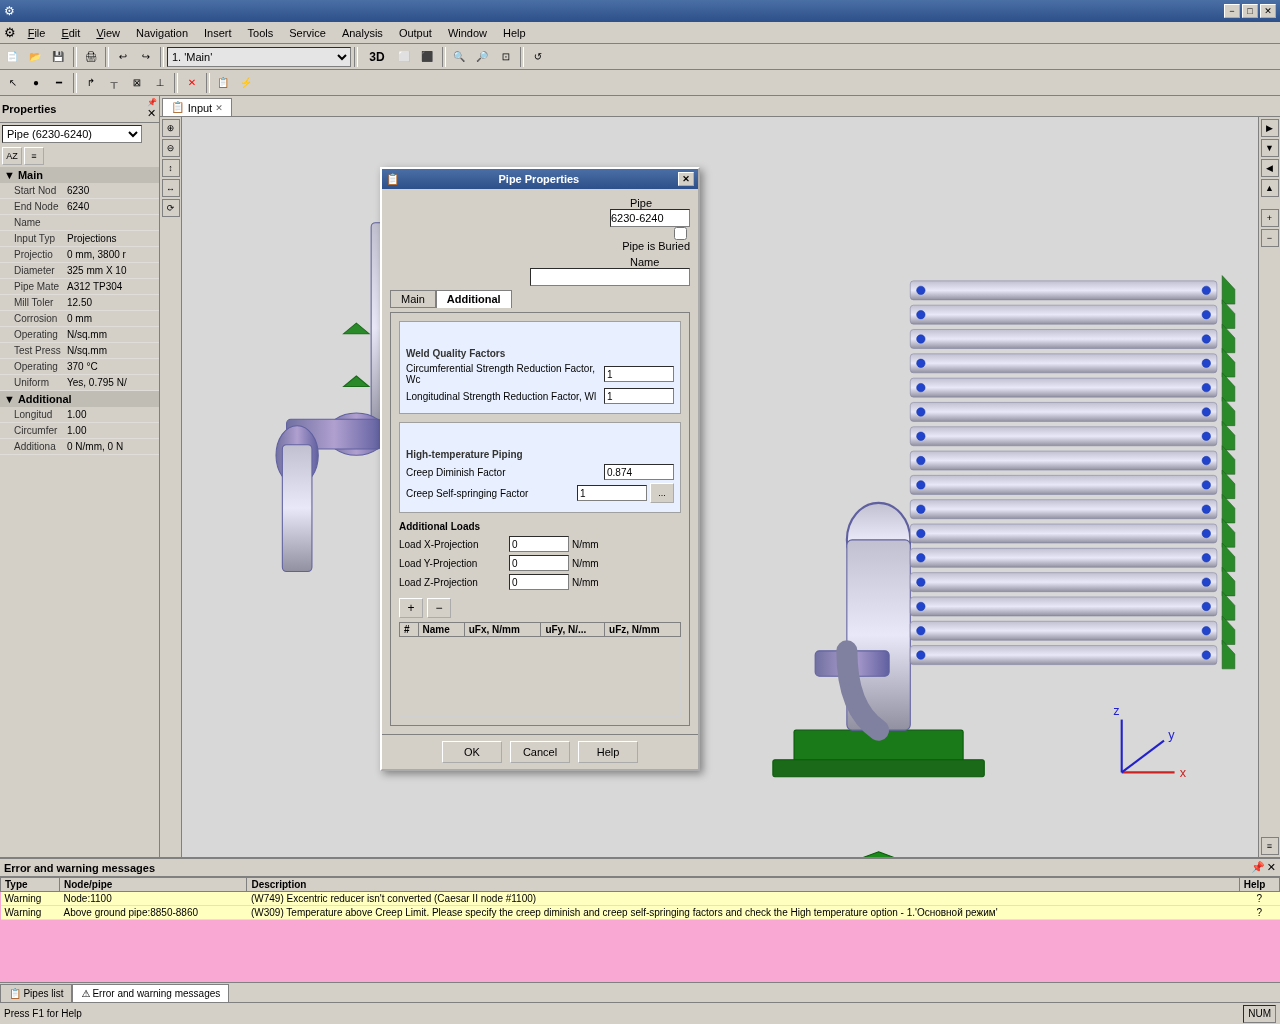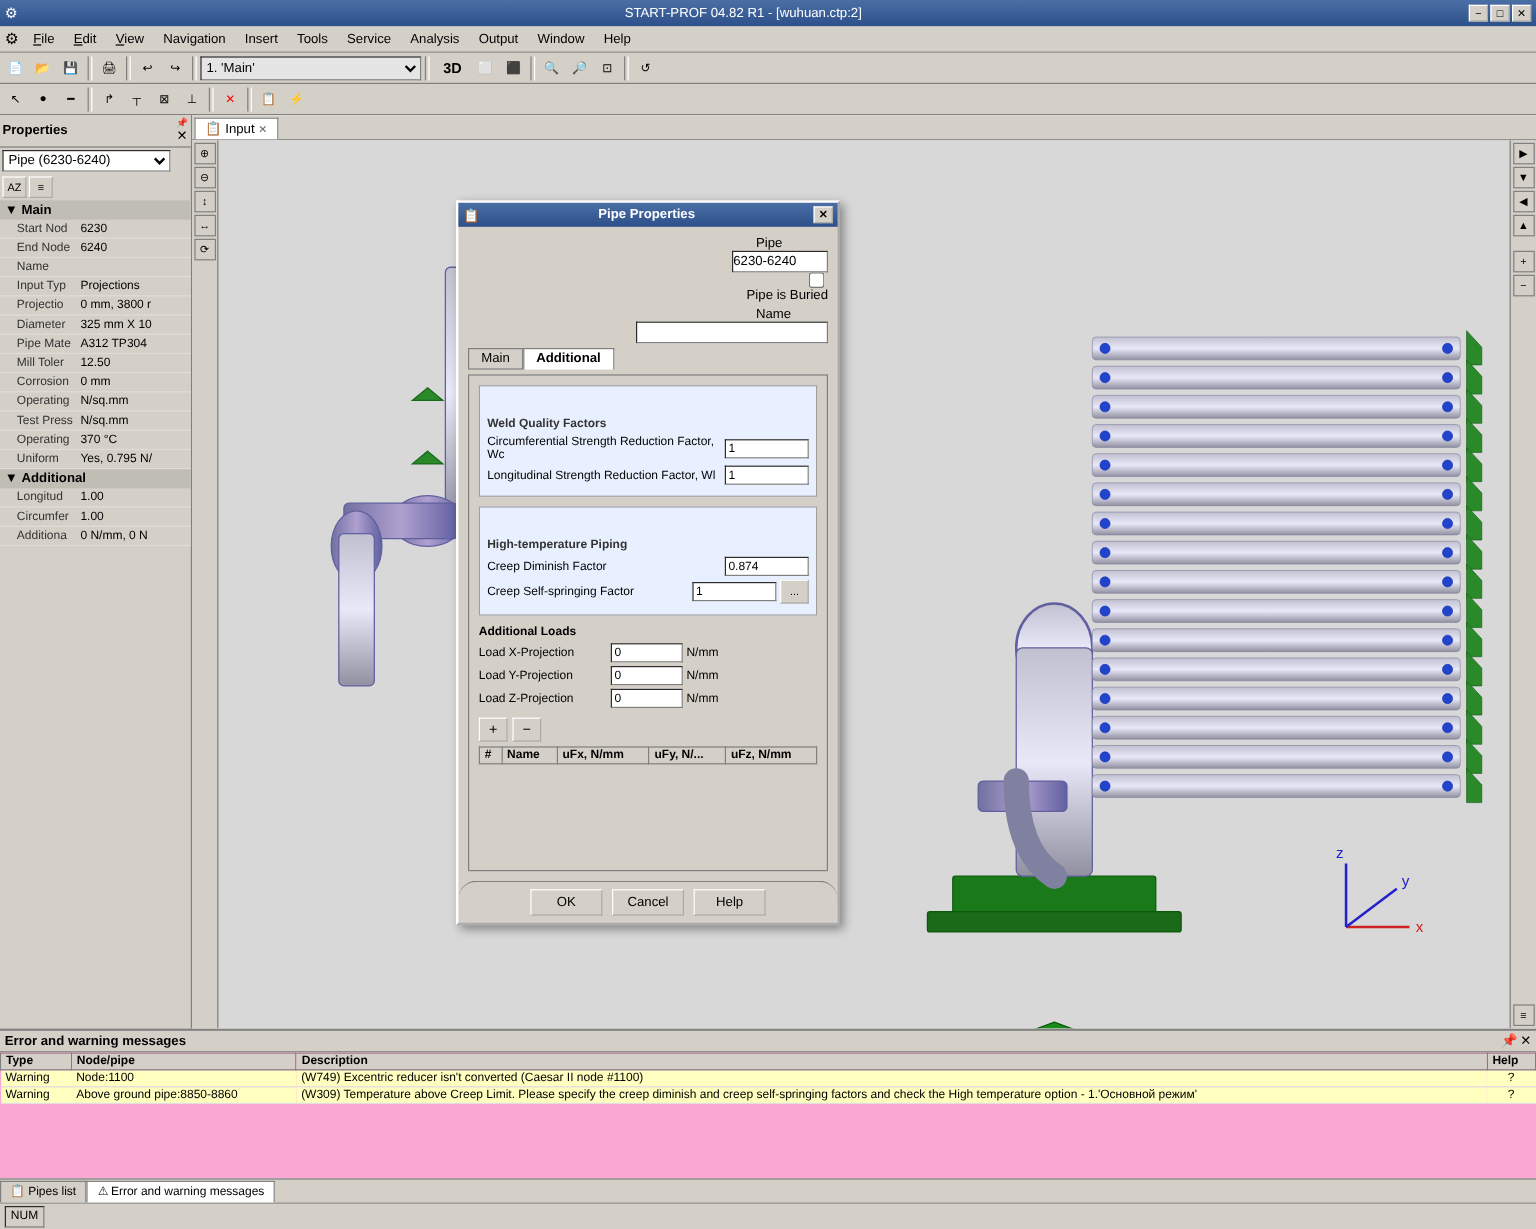--- a/index.html
+++ b/index.html
@@ -86,34 +86,33 @@
     .loads-title { font-size: 10px; font-weight: bold; margin-bottom: 4px; }
     .load-row { display: flex; align-items: center; margin-bottom: 3px; }
     .load-label { font-size: 10px; width: 110px; }
     .load-input { width: 60px; height: 16px; border: 1px inset #808080; background: white; font-size: 10px; padding: 1px 2px; }
     .load-unit { font-size: 10px; margin-left: 3px; }
     .add-remove-row { display: flex; gap: 4px; margin-bottom: 4px; }
     .small-btn { width: 24px; height: 20px; background: #d4d0c8; border: 1px outset #fff; display: flex; align-items: center; justify-content: center; font-size: 12px; cursor: pointer; }
     .loads-table { width: 100%; border-collapse: collapse; font-size: 10px; }
     .loads-table th { background: #d4d0c8; border: 1px solid #808080; padding: 1px 4px; text-align: left; }
     .loads-table td { border: 1px solid #d0d0d0; padding: 1px 4px; }
-    .dialog-buttons { display: flex; justify-content: center; gap: 8px; padding: 6px; border-top: 1px solid #808080; border-radius: 15px; }
+    .dialog-buttons { display: flex; justify-content: center; gap: 8px; padding: 6px; border-top: 1px solid #808080; }
     .dialog-btn { width: 60px; height: 22px; background: #d4d0c8; border: 1px outset #fff; font-size: 11px; cursor: pointer; display: flex; align-items: center; justify-content: center; }
 
     
     #pipe-canvas { position: absolute; top: 0; left: 0; width: 100%; height: 100%; }
   </style>
 </head>
 <body>
 
 <div id="title-bar">
   <div style="display:flex;align-items:center;gap:4px;">
     <span style="font-size:12px;">⚙</span>
   </div>
-  <div class="title">START-PROF 04.82 R1 - [wuhuan.ctp:2]</div>
   <div class="win-controls">
     <div class="win-btn">−</div>
     <div class="win-btn">□</div>
     <div class="win-btn">✕</div>
   </div>
 </div>
 
 <div id="menu-bar">
   <span style="margin:0 4px;font-size:13px;">⚙</span>
   <div class="menu-item"><span class="underline">F</span>ile</div>
@@ -572,18 +571,19 @@
       <span>Pipes list</span>
     </div>
     <div class="bottom-tab active">
       <span>⚠</span>
       <span>Error and warning messages</span>
     </div>
   </div>
 </div>
 
 <div id="status-bar">
+  <span class="status-left">Press F1 for Help</span>
   <div class="status-right">
     <div class="status-pane">
       <span>NUM</span>
     </div>
   </div>
 </div>
 
 </body></html>

